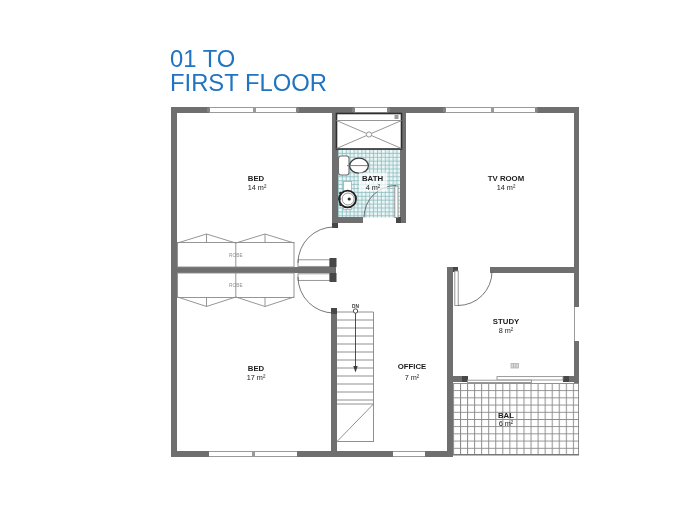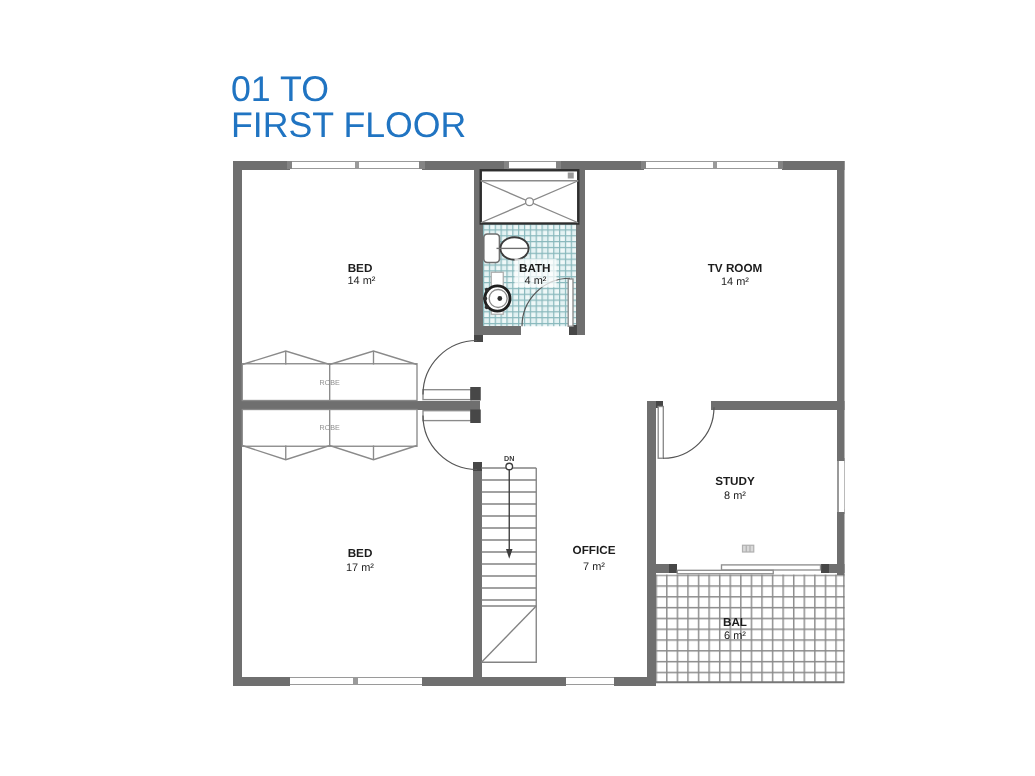--- a/index.html
+++ b/index.html
@@ -1,16 +1,16 @@
 <!DOCTYPE html>
 <html><head>
 <meta charset="utf-8">
 <style>
   html,body{margin:0;padding:0;background:#ffffff;}
-  #stage{position:relative;width:563px;height:517px;background:#ffffff;overflow:hidden;}
+  #stage{position:relative;width:563px;height:517px;background:#ffffff;overflow:hidden;margin-left:16px;}
   svg{position:absolute;left:0;top:0;}
   text{font-family:"Liberation Sans", sans-serif;}
 </style>
 </head>
 <body>
 <div id="stage">
 <svg width="690" height="517" viewBox="0 0 690 517">
 <defs>
 
   <pattern id="tiles" x="322" y="149" width="7.8" height="7.8" patternUnits="userSpaceOnUse">

